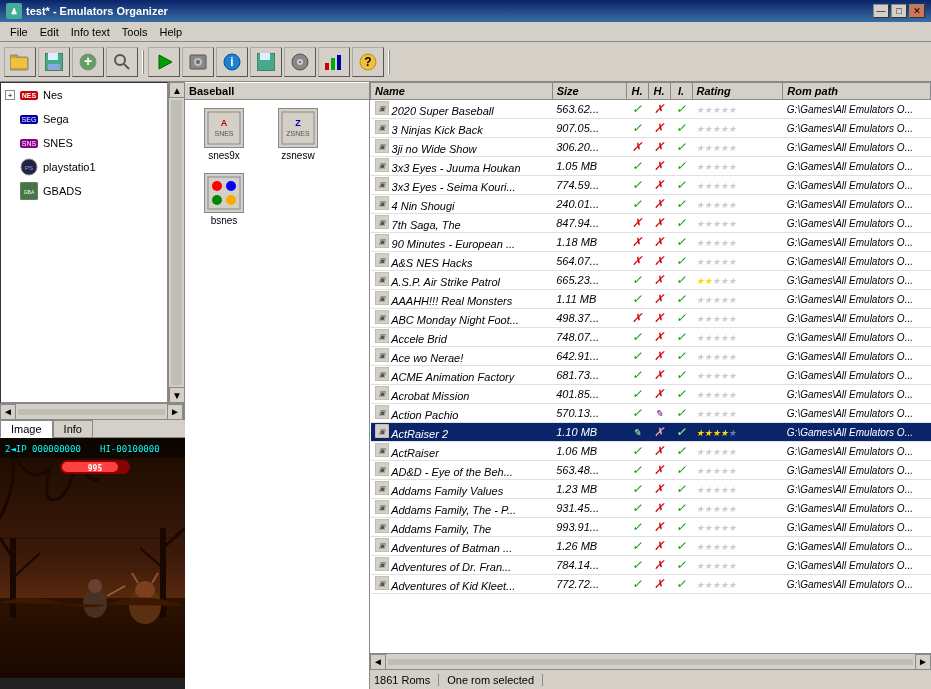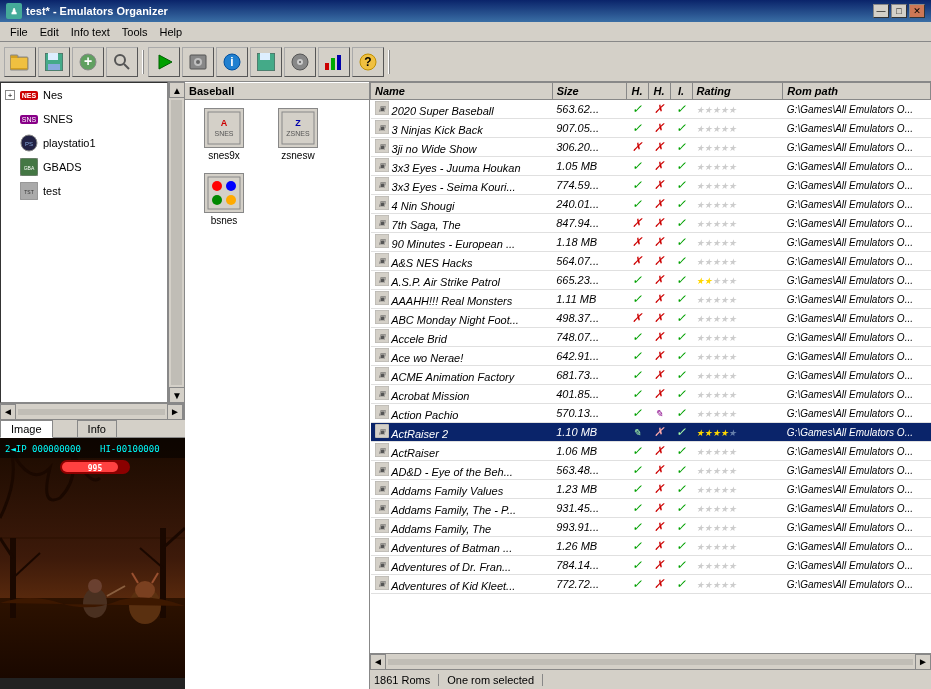--- a/index.html
+++ b/index.html
@@ -29,21 +29,21 @@
 
     
     .panel-header { background: #d4d0c8; border-bottom: 1px solid #888; border-top: 1px solid #fff; padding: 2px 4px; font-weight: bold; font-size: 11px; display: flex; align-items: center; gap: 4px; }
     .consoles-panel { flex: 1; background: white; border: 1px inset #888; margin: 0; overflow-y: auto; }
     .console-item { display: flex; align-items: center; gap: 4px; padding: 2px 4px; cursor: pointer; font-size: 11px; }
     .console-icon { width: 20px; height: 20px; display: flex; align-items: center; justify-content: center; }
     .expand-btn { width: 10px; height: 10px; border: 1px solid #888; background: white; display: flex; align-items: center; justify-content: center; font-size: 8px; cursor: pointer; }
 
     
     .image-panel { height: 270px; border-top: 1px solid #888; display: flex; flex-direction: column; }
-    .image-tabs { display: flex; border-bottom: 1px solid #888; gap: 24px; }
+    .image-tabs { display: flex; border-bottom: 1px solid #888; }
     .img-tab { padding: 2px 10px; border: 1px solid #888; background: #d4d0c8; cursor: pointer; font-size: 11px; border-bottom: none; }
     .img-tab.active { background: white; border-bottom: 1px solid white; z-index: 1; margin-bottom: -1px; }
     .image-content { flex: 1; background: #222; overflow: hidden; }
     .emulator-grid { display: flex; flex-wrap: wrap; gap: 4px; padding: 4px; background: white; }
     .emulator-item { display: flex; flex-direction: column; align-items: center; width: 70px; padding: 4px; cursor: pointer; }
     .emulator-icon { width: 40px; height: 40px; border: 1px solid #888; background: #d4d0c8; display: flex; align-items: center; justify-content: center; font-size: 18px; margin-bottom: 2px; }
     .emulator-label { font-size: 10px; text-align: center; }
 
     
     .roms-panel { flex: 1; display: flex; flex-direction: column; }
@@ -177,20 +177,27 @@
     <div style="flex:1; display:flex; flex-direction:column; border-right:1px solid #888; min-height:0;">
       <div style="flex:1; position:relative; min-height:0; overflow:hidden; display:flex;">
         <div class="consoles-panel" style="flex:1; min-height:0;">
 
           <div class="console-item">
             <span class="expand-btn">+</span>
             <span class="console-icon">
                 <span class="nes-icon">NES</span>
               </span>
             <span>Nes</span>
+          </div>
+          <div class="console-item">
+            <span style="width:10px;"></span>
+            <span class="console-icon">
+                <span class="sega-icon">SEG</span>
+              </span>
+            <span>Sega</span>
           </div>
           <div class="console-item">
             <span style="width:10px;"></span>
             <span class="console-icon">
                 <span class="snes-icon">SNS</span>
               </span>
             <span>SNES</span>
           </div>
           <div class="console-item">
             <span style="width:10px;"></span>
@@ -205,30 +212,20 @@
           <div class="console-item">
             <span style="width:10px;"></span>
             <span class="console-icon">
               <svg width="18" height="18" viewBox="0 0 18 18">
                   <rect x="0" y="0" width="18" height="18" rx="2" fill="#474" stroke="#888"></rect>
                   <text x="9" y="12" text-anchor="middle" fill="white" font-size="5">GBA</text>
                 </svg>
             </span>
             <span>GBADS</span>
           </div>
-          <div class="console-item">
-            <span style="width:10px;"></span>
-            <span class="console-icon">
-              <svg width="18" height="18" viewBox="0 0 18 18">
-                  <rect x="0" y="0" width="18" height="18" rx="2" fill="#aaa" stroke="#888"></rect>
-                  <text x="9" y="12" text-anchor="middle" fill="#333" font-size="5">TST</text>
-                </svg>
-            </span>
-            <span>test</span>
-          </div>
         </div>
         <div style="display:flex; flex-direction:column; justify-content:space-between; background:#d4d0c8; border-left:1px solid #888; width:16px;">
           <div class="scroll-arrow">▲</div>
           <div style="flex:1; background:#c0bdb6; margin:2px 2px;"></div>
           <div class="scroll-arrow">▼</div>
         </div>
       </div>
 
       <div style="height:16px; background:#d4d0c8; border-top:1px solid #888; display:flex; align-items:center; border-right:1px solid #888;">
         <div class="scroll-arrow">◄</div>

